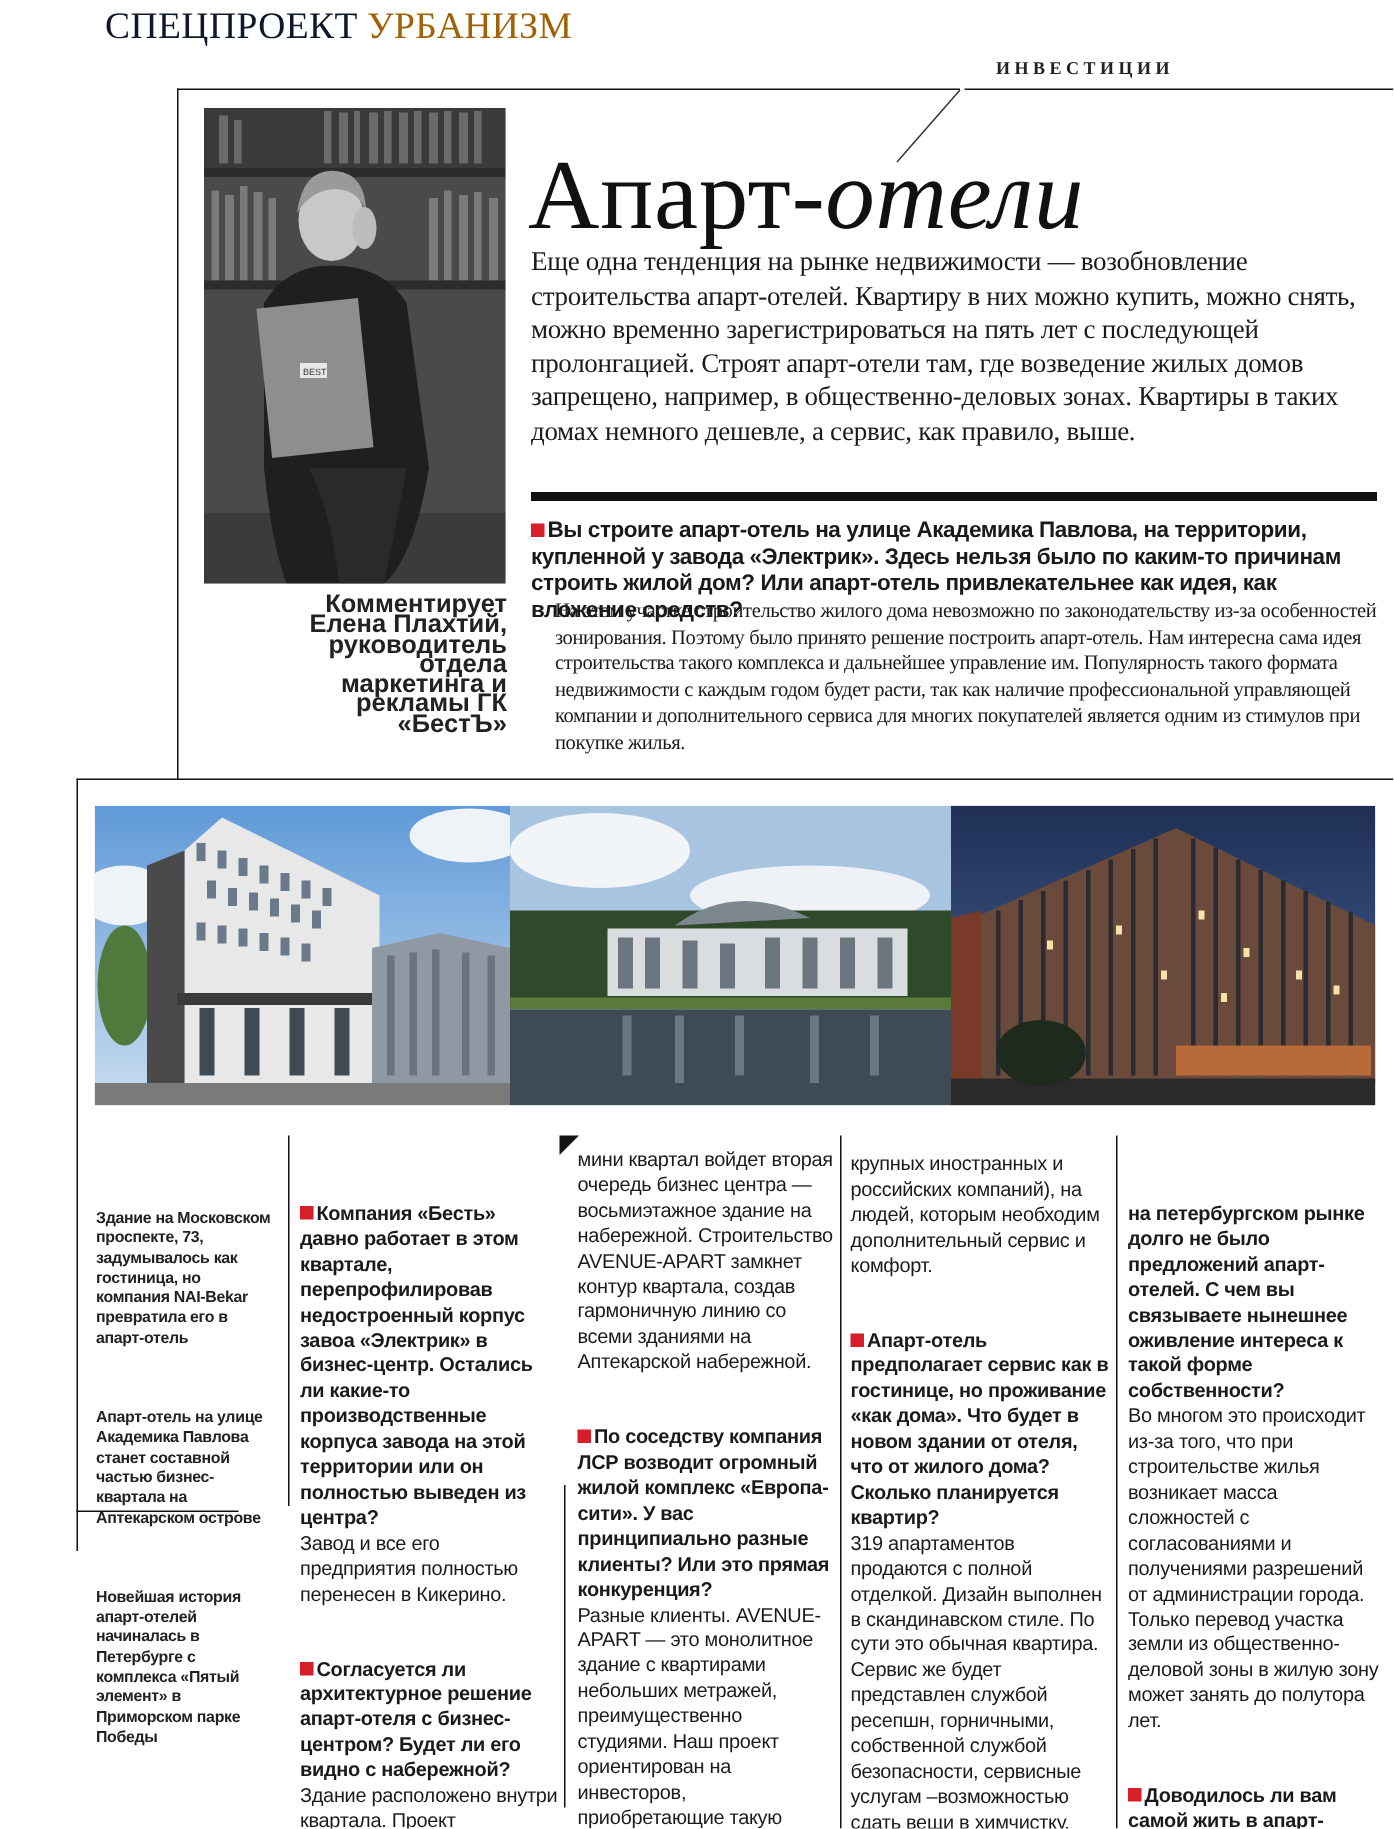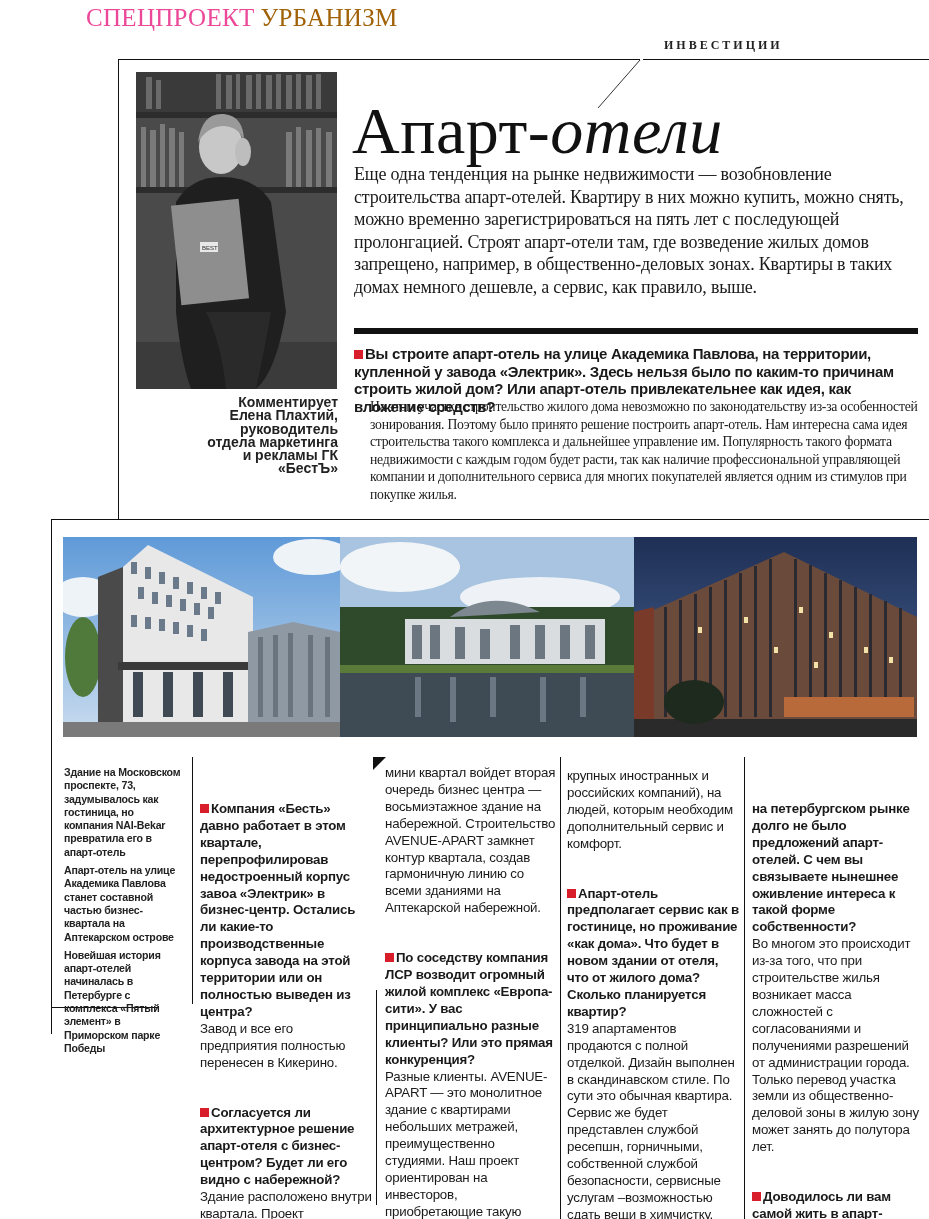--- a/index.html
+++ b/index.html
@@ -1,44 +1,44 @@
 <!DOCTYPE html>
 <html><head>
 <meta charset="utf-8">
 <style>
   * { margin:0; padding:0; box-sizing:border-box; }
   html, body { width:929px; height:1219px; background:#fff; overflow:hidden; }
   body { position:relative; font-family:"Liberation Sans", sans-serif; color:#1a1a1a; }
 
   .rubric { position:absolute; left:70px; top:4px; font-family:"Liberation Serif", serif; font-size:25px; letter-spacing:0.3px; white-space:nowrap; }
-  .rubric .r1 { color:#ec4899;margin-left:16px; }
+  .rubric .r1 { color:#0f172a; }
   .rubric .r2 { color:#a16207; margin-left:6px; }
 
   .section-label { position:absolute; left:664px; top:38px; font-family:"Liberation Serif", serif; font-size:12px; font-weight:bold; letter-spacing:3px; color:#222; }
 
   .rule { position:absolute; background:#111; }
   svg.deco { position:absolute; left:0; top:0; width:929px; height:1219px; pointer-events:none; }
 
   .portrait { position:absolute; left:136px; top:72px; width:201px; height:317px; overflow:hidden; background:#555; }
-  .portrait-caption { position:absolute; left:200px; top:396px; width:138px; text-align:right; font-size:14px; font-weight:bold; line-height:13.3px; color:#222; }
+  .portrait-caption { position:absolute; left:200px; top:396px; width:138px; text-align:right; font-size:17px; font-weight:bold; line-height:13.3px; color:#222; }
 
   .headline { position:absolute; left:352px; top:93px; font-family:"Liberation Serif", serif; font-size:66px; color:#111; letter-spacing:0.5px; white-space:nowrap; }
   .headline em { font-style:italic; }
 
   .lead { position:absolute; left:354px; top:163px; width:568px; font-family:"Liberation Serif", serif; font-size:18px; line-height:22.5px; color:#1a1a1a; letter-spacing:-0.2px; }
 
   .intro-q { position:absolute; left:354px; top:345px; width:566px; font-size:15px; font-weight:bold; line-height:17.5px; letter-spacing:-0.3px; color:#1a1a1a; }
   .intro-a { position:absolute; left:370px; top:398px; width:566px; font-family:"Liberation Serif", serif; font-size:13.7px; line-height:17.6px; letter-spacing:-0.25px; color:#1a1a1a; }
   .sq { display:inline-block; width:9px; height:9px; background:#d81e2a; margin-right:2px; vertical-align:0px; }
 
   .photo { position:absolute; top:537px; height:200px; overflow:hidden; }
   .photo svg { width:100%; height:100%; display:block; }
 
   .side-caps { position:absolute; left:64px; top:766px; width:118px; font-size:10.6px; font-weight:bold; line-height:13.3px; color:#222; letter-spacing:-0.2px; }
-  .side-caps p { margin-bottom:5px; }
+  .side-caps p { margin-bottom:5px;margin-top:40px; }
 
   .col { position:absolute; top:768px; font-size:13.3px; line-height:16.9px; color:#1a1a1a; letter-spacing:-0.2px; }
   .col p { margin:0; }
   .col .q { font-weight:bold;margin-top:33px; }
   .c1 { left:200px; width:172px; }
   .c2 { left:385px; width:172px; top:765px; }
   .c3 { left:567px; width:172px; top:768px; }
   .c4 { left:752px; width:172px; }
 </style>
 </head>

